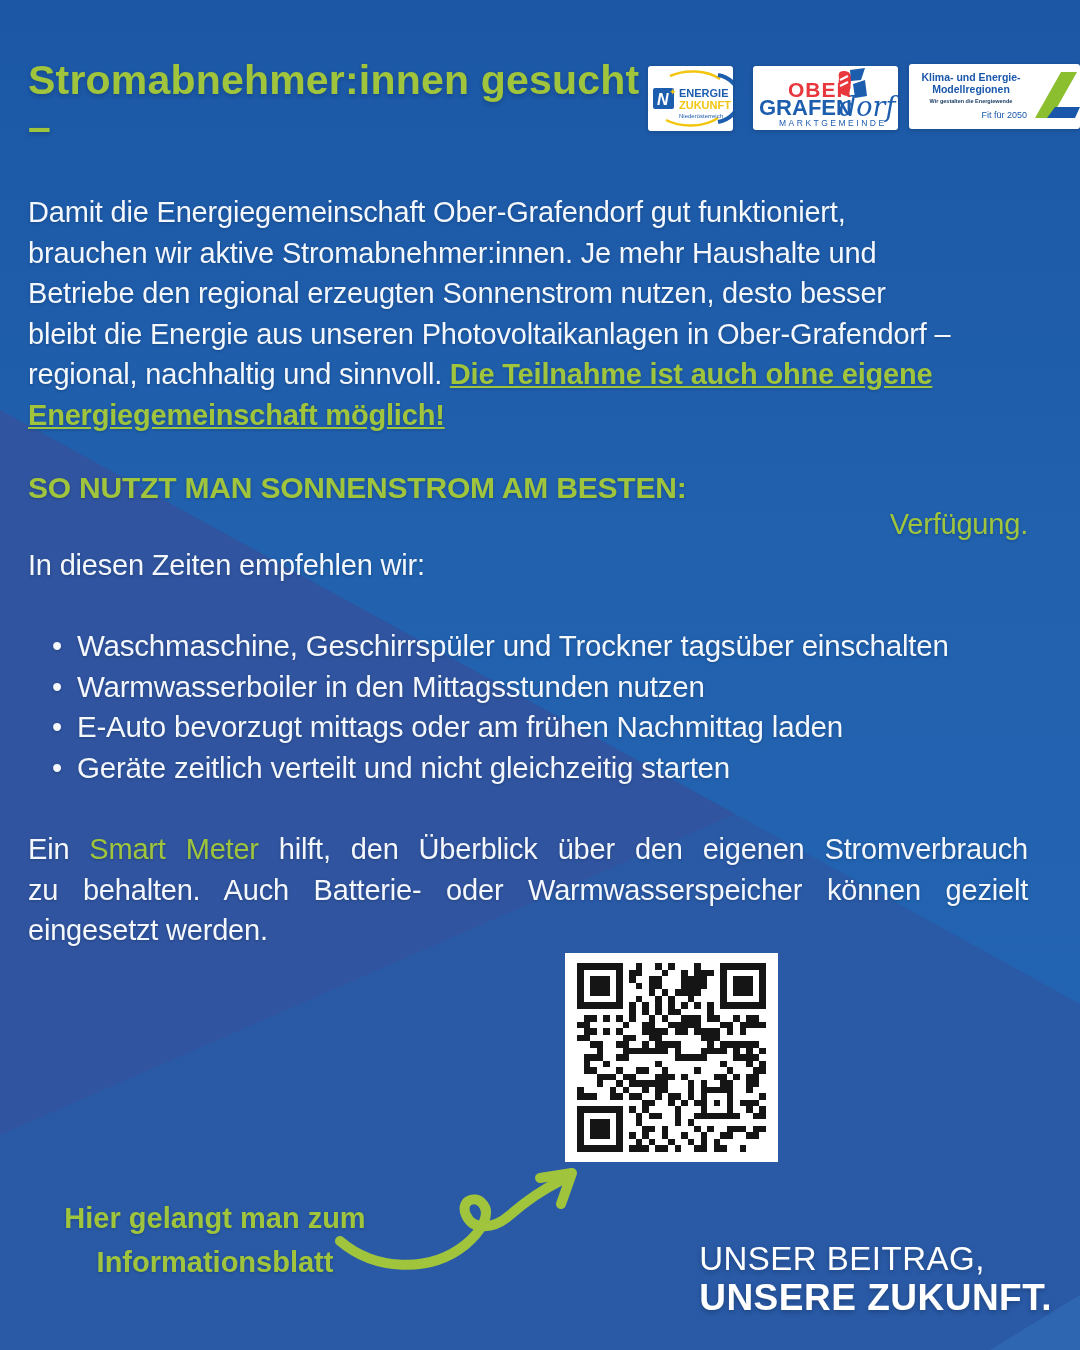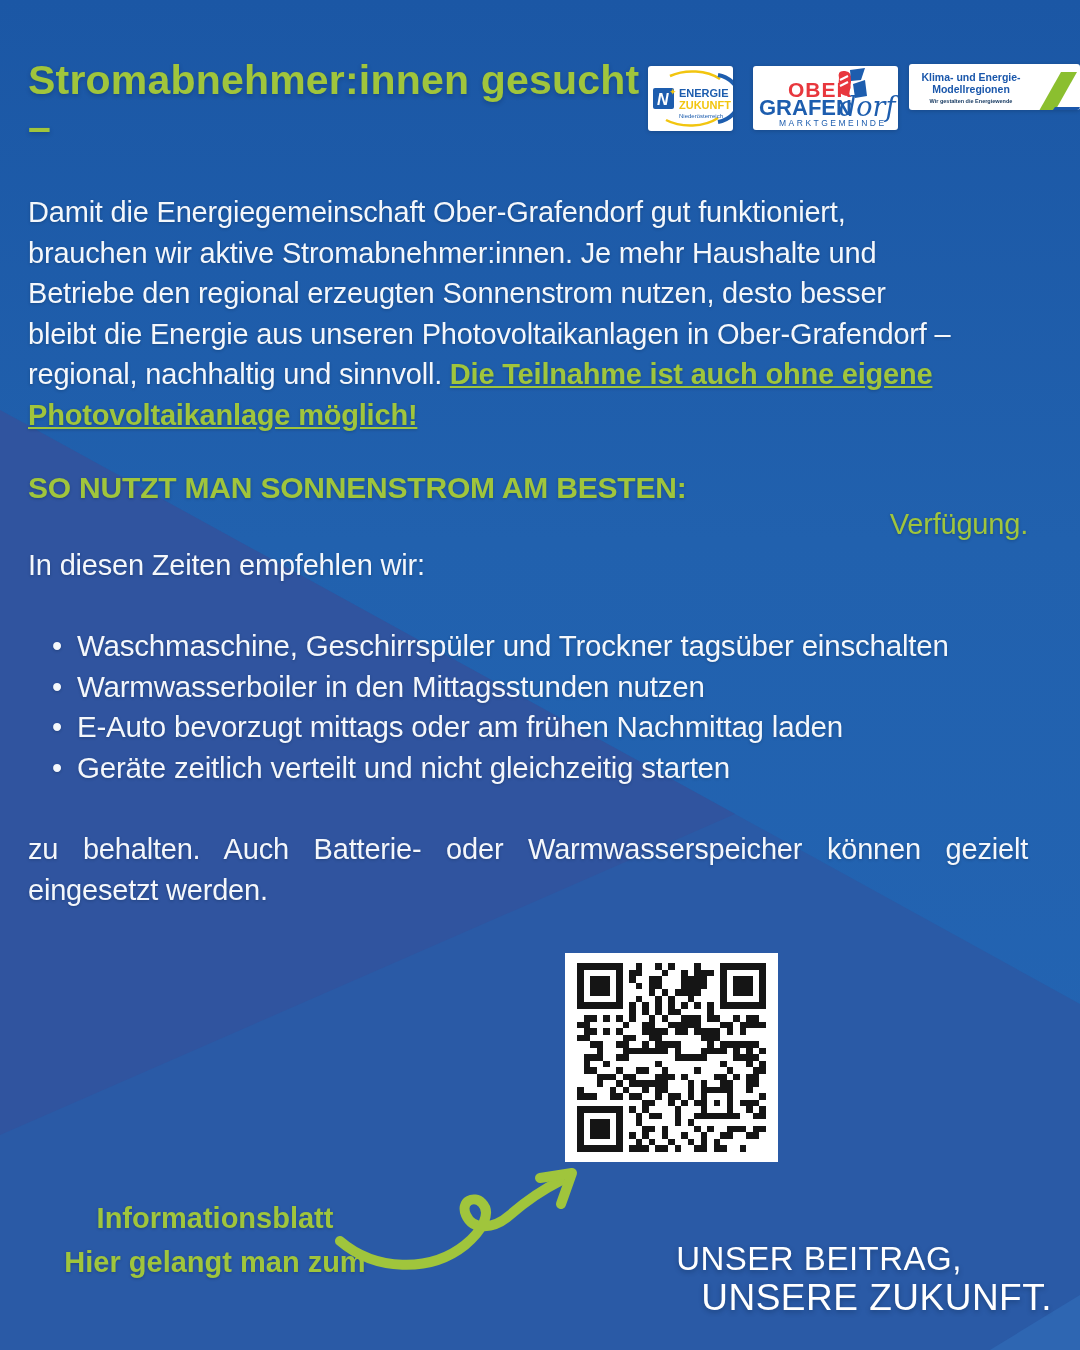--- a/index.html
+++ b/index.html
@@ -21,21 +21,21 @@
   :root{--green:#a0c53c;--white:#f4f7fb;--logo-blue:#1d5dae;--logo-red:#e8373d;}
 
   
   .title{position:absolute;left:28px;top:57px;width:620px;
     color:var(--green);font-size:41px;font-weight:700;line-height:47px;letter-spacing:.2px;
     text-shadow:0 2px 4px rgba(5,25,55,.25);}
   .logo-row{position:absolute;left:648px;top:63px;height:68px;}
   .logo-box{position:absolute;background:#fff;border-radius:3px;box-shadow:0 1px 4px rgba(0,0,0,.18);overflow:hidden;}
   .logo-ez{left:0;top:3px;width:85px;height:65px;}
   .logo-og{left:105px;top:3px;width:145px;height:64px;}
-  .logo-ke{left:261px;top:1px;width:171px;height:46px;text-align:right;}
+  .logo-ke{left:261px;top:1px;width:171px;height:65px;text-align:right;}
 
   
   .txt{color:var(--white);font-size:29px;line-height:40.5px;letter-spacing:-.2px;
     text-shadow:0 1px 3px rgba(8,30,60,.30);}
   .intro{position:absolute;left:28px;top:192px;width:1012px;}
   .bold-green{color:var(--green);font-weight:700;text-decoration:underline;}
   .sec-heading{position:absolute;left:28px;top:471px;color:var(--green);
     font-size:30px;font-weight:700;letter-spacing:-.2px;text-shadow:0 1px 3px rgba(8,30,60,.30);}
   .usage{position:absolute;left:28px;top:504px;width:1000px;}
   .jline{text-align:justify;text-align-last:justify;}
@@ -52,21 +52,21 @@
   
   .cta{position:absolute;left:55px;top:1196px;width:320px;text-align:center;
     color:var(--green);font-size:29px;font-weight:700;line-height:44px;
     text-shadow:0 1px 3px rgba(8,30,60,.30);}
   .arrow{position:absolute;left:330px;top:1163px;width:270px;height:120px;}
 
   
   .footer{position:absolute;right:28px;top:1240px;color:#fff;
     text-shadow:0 2px 5px rgba(5,25,55,.35);}
   .footer .f1{font-size:33px;font-weight:400;line-height:38px;letter-spacing:.5px;}
-  .footer .f2{font-size:37px;font-weight:400;line-height:40px;letter-spacing:.5px;margin-left:25px;}
+  .footer .f2{font-size:37px;font-weight:700;line-height:40px;letter-spacing:.5px;}
 </style>
 </head>
 <body>
 
 <div class="bg-base"></div>
 <div class="bg-lower"></div>
 <div class="bg-wedge"></div>
 <div class="bg-corner"></div>
 
 <div class="title">
@@ -117,21 +117,21 @@
 
 <div class="txt intro">
   <div>Damit die Energiegemeinschaft Ober-Grafendorf gut funktioniert,</div>
   <div>brauchen wir aktive Stromabnehmer:innen. Je mehr Haushalte und</div>
   <div>Betriebe den regional erzeugten Sonnenstrom nutzen, desto besser</div>
   <div>bleibt die Energie aus unseren Photovoltaikanlagen in Ober-Grafendorf –</div>
   <div>
     <span>regional, nachhaltig und sinnvoll.</span>
     <span class="bold-green">Die Teilnahme ist auch ohne eigene</span>
   </div>
-  <div class="bold-green">Photovoltaikanlage möglich!</div>
+  <div class="bold-green">Energiegemeinschaft möglich!</div>
 </div>
 
 <div class="sec-heading">SO NUTZT MAN SONNENSTROM AM BESTEN:</div>
 <div class="txt usage">
   <div class="green">Verfügung.</div>
   <div>In diesen Zeiten empfehlen wir:</div>
 </div>
 <ul class="bullets">
   <li>
     <span class="dot">•</span>
@@ -145,20 +145,25 @@
     <span class="dot">•</span>
     <span>E-Auto bevorzugt mittags oder am frühen Nachmittag laden</span>
   </li>
   <li>
     <span class="dot">•</span>
     <span>Geräte zeitlich verteilt und nicht gleichzeitig starten</span>
   </li>
 </ul>
 
 <div class="txt smart">
+  <div class="jline">
+    <span>Ein</span>
+    <span class="green">Smart Meter</span>
+    <span>hilft, den Überblick über den eigenen Stromverbrauch</span>
+  </div>
   <div class="jline">zu behalten. Auch Batterie- oder Warmwasserspeicher können gezielt</div>
   <div>eingesetzt werden.</div>
 </div>
 
 <div class="qr-box">
   <svg id="qr" width="189" height="189" viewBox="0 0 29 29" shape-rendering="crispEdges">
       <rect x="0" y="0" width="1" height="1" fill="#151515"></rect>
       <rect x="1" y="0" width="1" height="1" fill="#151515"></rect>
       <rect x="2" y="0" width="1" height="1" fill="#151515"></rect>
       <rect x="3" y="0" width="1" height="1" fill="#151515"></rect>
@@ -545,22 +550,22 @@
       <rect x="15" y="28" width="1" height="1" fill="#151515"></rect>
       <rect x="18" y="28" width="1" height="1" fill="#151515"></rect>
       <rect x="19" y="28" width="1" height="1" fill="#151515"></rect>
       <rect x="21" y="28" width="1" height="1" fill="#151515"></rect>
       <rect x="22" y="28" width="1" height="1" fill="#151515"></rect>
       <rect x="25" y="28" width="1" height="1" fill="#151515"></rect>
     </svg>
 </div>
 
 <div class="cta">
+  <div>Hier gelangt man zum</div>
   <div>Informationsblatt</div>
-  <div>Hier gelangt man zum</div>
 </div>
 <svg class="arrow" viewBox="0 0 270 120">
   <path d="M 10 78 C 45 108, 100 110, 135 82 C 152 68, 162 50, 152 40 C 144 32, 130 38, 136 52 C 143 68, 164 66, 180 52 C 196 38, 214 26, 230 18" fill="none" stroke="#a0c53c" stroke-width="10" stroke-linecap="round"></path>
   <path d="M 242 10 L 210 15 M 242 10 L 231 41" fill="none" stroke="#a0c53c" stroke-width="10" stroke-linecap="round"></path>
 </svg>
 
 <div class="footer">
   <div class="f1">UNSER BEITRAG,</div>
   <div class="f2">UNSERE ZUKUNFT.</div>
 </div>

